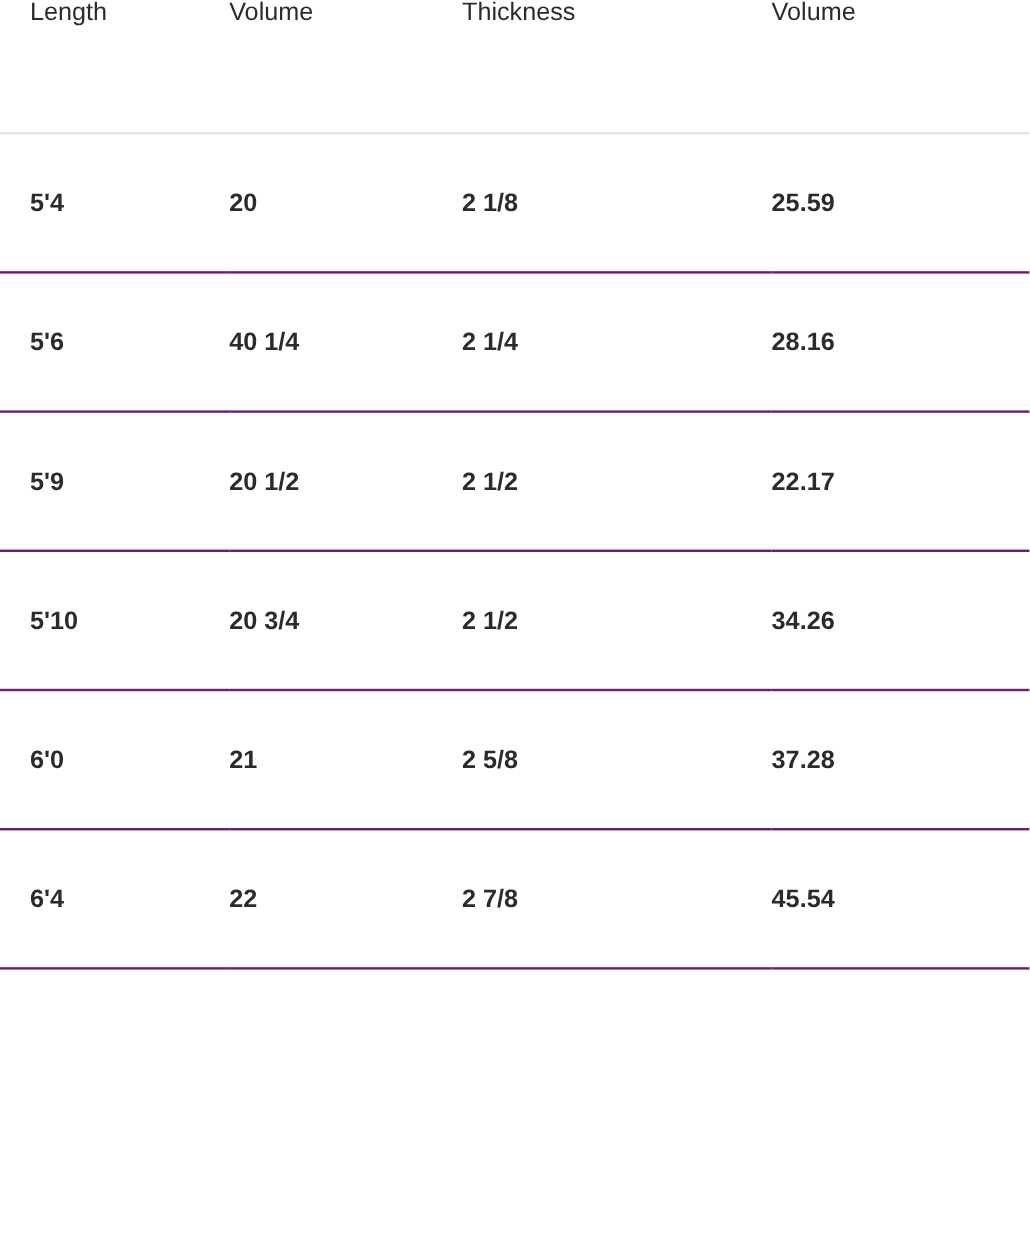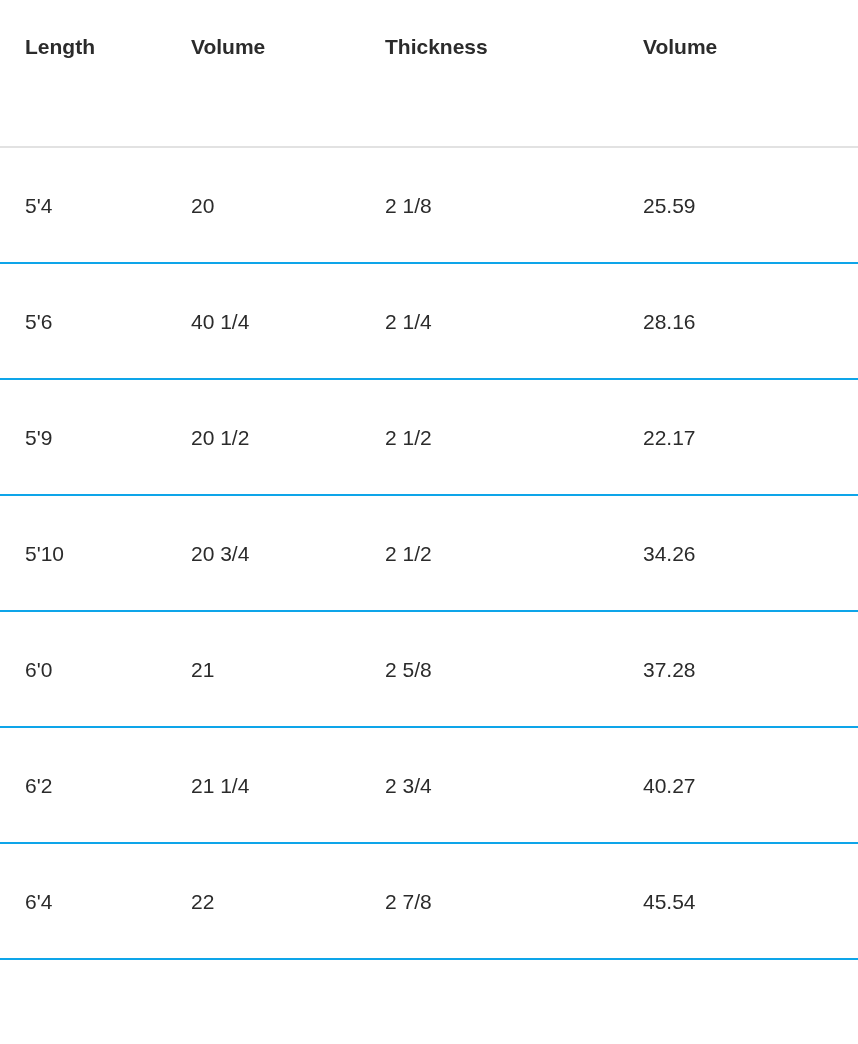--- a/index.html
+++ b/index.html
@@ -34,32 +34,31 @@
     color: #2b2b2b;
     padding: 0;
   }
   .sizing-table th:first-child,
   .sizing-table td:first-child {
     padding-left: 25px;
   }
 
   .sizing-table thead th {
     height: 110px;
-    padding-top: 36px;
     padding-bottom: 0;
     vertical-align: top;
     border-bottom: 2px solid #e2e2e2;
     background-clip: padding-box;
-    font-weight: bold;
   }
 
   .sizing-table tbody td {
     height: 114px;
-    border-bottom: 2px solid #0ea5e9;
+    border-bottom: 2px solid #701a75;
     background-clip: padding-box;
+    font-weight: bold;
   }
 
   
   .sizing-table thead th:first-child,
   .sizing-table tbody td:first-child {
     box-shadow: none;
   }
 </style>
 </head>
 <body>
@@ -104,25 +103,19 @@
       <td>2 1/2</td>
       <td>34.26</td>
     </tr>
     <tr>
       <td>6'0</td>
       <td>21</td>
       <td>2 5/8</td>
       <td>37.28</td>
     </tr>
     <tr>
-      <td>6'2</td>
-      <td>21 1/4</td>
-      <td>2 3/4</td>
-      <td>40.27</td>
-    </tr>
-    <tr>
       <td>6'4</td>
       <td>22</td>
       <td>2 7/8</td>
       <td>45.54</td>
     </tr>
   </tbody>
 </table>
 
 </body></html>

